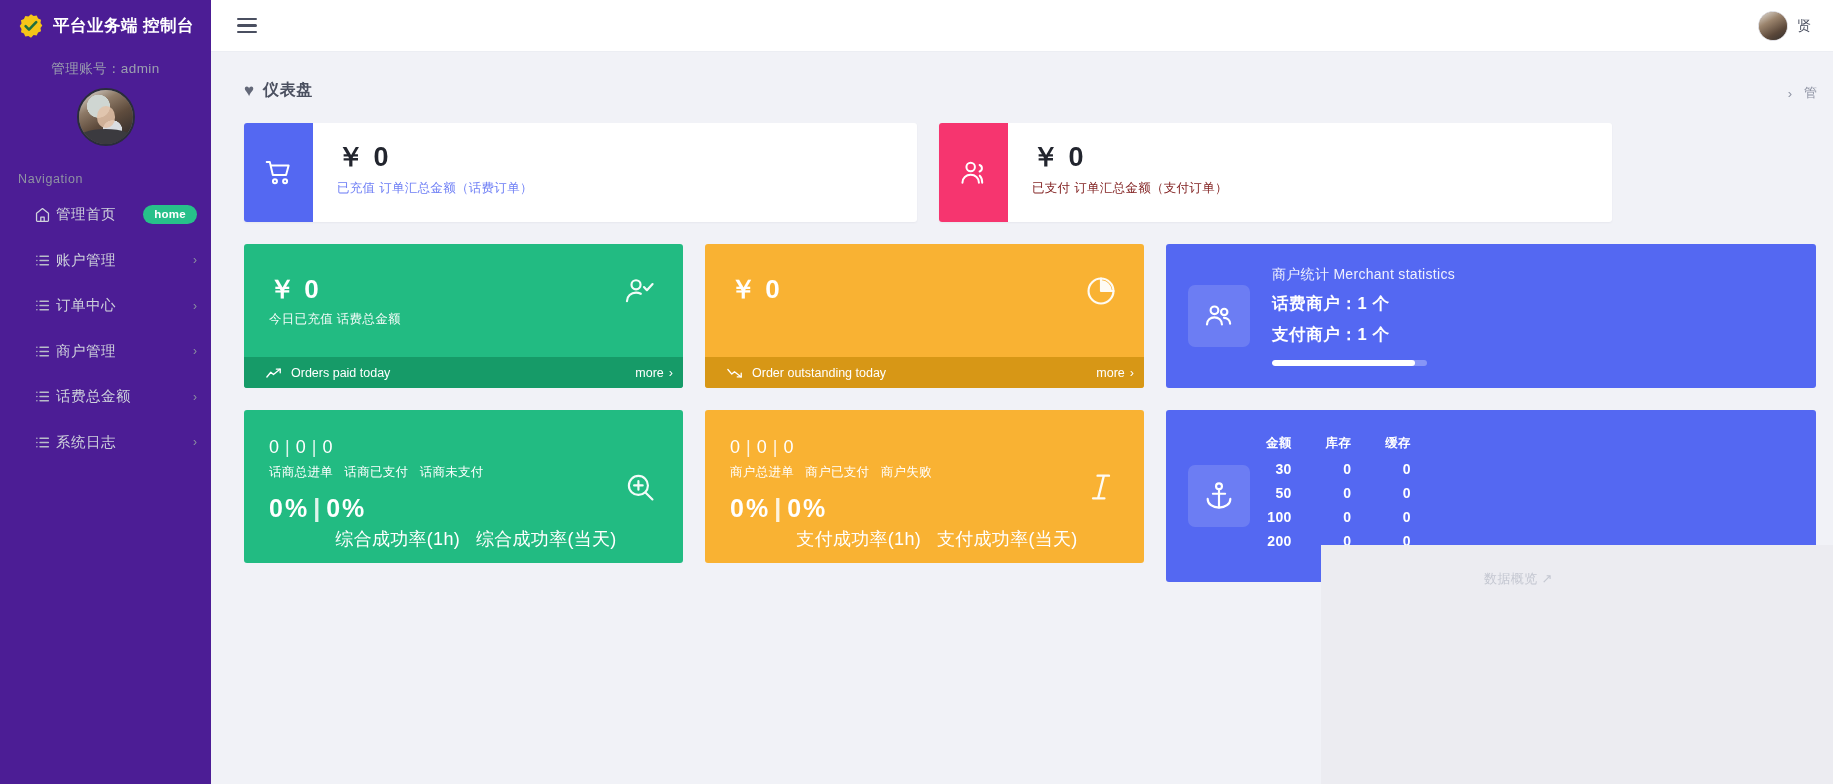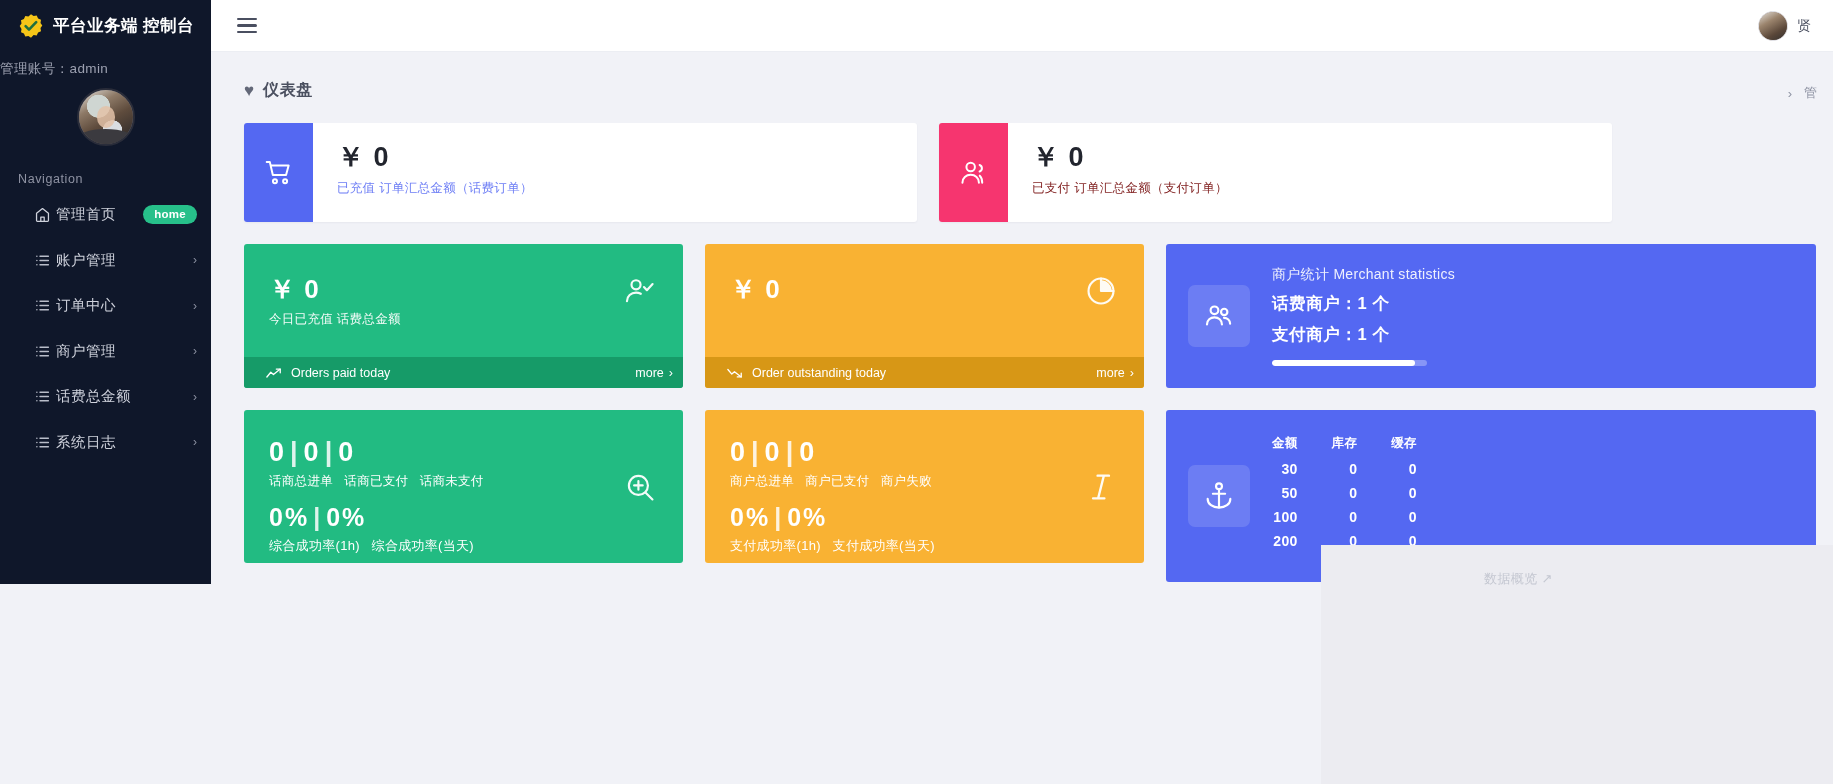--- a/index.html
+++ b/index.html
@@ -6,37 +6,37 @@
   html, body {
     width: 1833px; height: 784px;
     overflow: hidden;
     font-family: "Liberation Sans", "DejaVu Sans", sans-serif;
     background: #f1f2f7;
   }
   .app { display: flex; width: 1833px; height: 784px; position: relative; }
 
   
   .sidebar {
-    width: 211px; min-width: 211px; height: 584px;
-    background: #0f172a;
+    width: 211px; min-width: 211px; height: 784px;
+    background: #4c1d95;
     color: #cfd2dc;
     position: relative;
     overflow: hidden;
   }
   .brand {
     height: 52px; display: flex; align-items: center; gap: 9px;
     padding: 0 0 0 18px;
   }
   .brand-logo { width: 26px; height: 26px; flex: 0 0 26px; }
   .brand-title {
     font-size: 16.5px; font-weight: bold; color: #ffffff;
     letter-spacing: .5px; white-space: nowrap;
   }
   .account-line {
-    text-align: left; font-size: 13.5px; color: #9ca0b0;
+    text-align: center; font-size: 13.5px; color: #9ca0b0;
     margin-top: 8px; letter-spacing: .4px;
   }
   .avatar-wrap { display: flex; justify-content: center; margin-top: 10px; }
   .avatar {
     width: 58px; height: 58px; border-radius: 50%;
     overflow: hidden; background: #6a6f80; position: relative;
     border: 2px solid #2a2d3a;
   }
   .avatar .hair {
     position: absolute; inset: 0;
@@ -160,42 +160,42 @@
     background: rgba(255,255,255,.14); display: flex; align-items: center; justify-content: center;
   }
   .bp-title { font-size: 14px; opacity: .9; letter-spacing: .3px; }
   .bp-line { font-size: 16.5px; font-weight: bold; margin-top: 9px; letter-spacing: .6px; }
   .bp-progress {
     margin-top: 14px; width: 155px; height: 6px; border-radius: 3px;
     background: rgba(255,255,255,.3); overflow: hidden;
   }
   .bp-progress > i { display: block; height: 100%; background: #ffffff; border-radius: 3px; }
 
-  .bp-table { height: 172px; display: flex; align-items: center; padding: 0 16px 0 22px; gap: 22px; }
+  .bp-table { height: 172px; display: flex; align-items: center; padding: 0 16px 0 22px; gap: 16px; }
   .bp-tbl { font-size: 13px; border-collapse: collapse; }
   .bp-tbl th {
     font-size: 12.5px; font-weight: bold; text-align: left;
     padding: 0 34px 9px 0; letter-spacing: .3px;
   }
   .bp-tbl td {
     font-size: 14px; font-weight: bold; text-align: right;
     padding: 0 34px 8px 0; letter-spacing: .3px;
   }
 
   
   .count-card {
     width: 439px; height: 153px; border-radius: 3px; color: #fff;
     position: relative; padding: 28px 0 0 25px; overflow: hidden;
   }
   .count-card.green { background: #22bb82; }
   .count-card.orange { background: #f9b233; }
-  .cc-nums { font-size: 27px; font-weight: bold; letter-spacing: 2px; line-height: 1.05; }
+  .cc-nums { font-size: 18px; font-weight: normal; letter-spacing: 2px; line-height: 1.05; }
   .cc-labels { margin-top: 7px; font-size: 12.5px; letter-spacing: .3px; }
   .cc-nums2 { margin-top: 14px; font-size: 25px; font-weight: bold; letter-spacing: 2px; line-height: 1.05; }
-  .cc-labels2 { margin-top: 6px; font-size: 13px; letter-spacing: .3px; }
+  .cc-labels2 { margin-top: 6px; font-size: 18px; letter-spacing: .3px; text-align: center; }
   .cc-ico { position: absolute; right: 26px; top: 60px; width: 34px; height: 34px; opacity: .95; }
 
   .sep { opacity: .85; padding: 0 4px; }
 
   
   .overlay-box {
     position: absolute; left: 1110px; top: 545px; width: 723px; height: 239px;
     background: #ececf1;
   }
   .overlay-strip {

